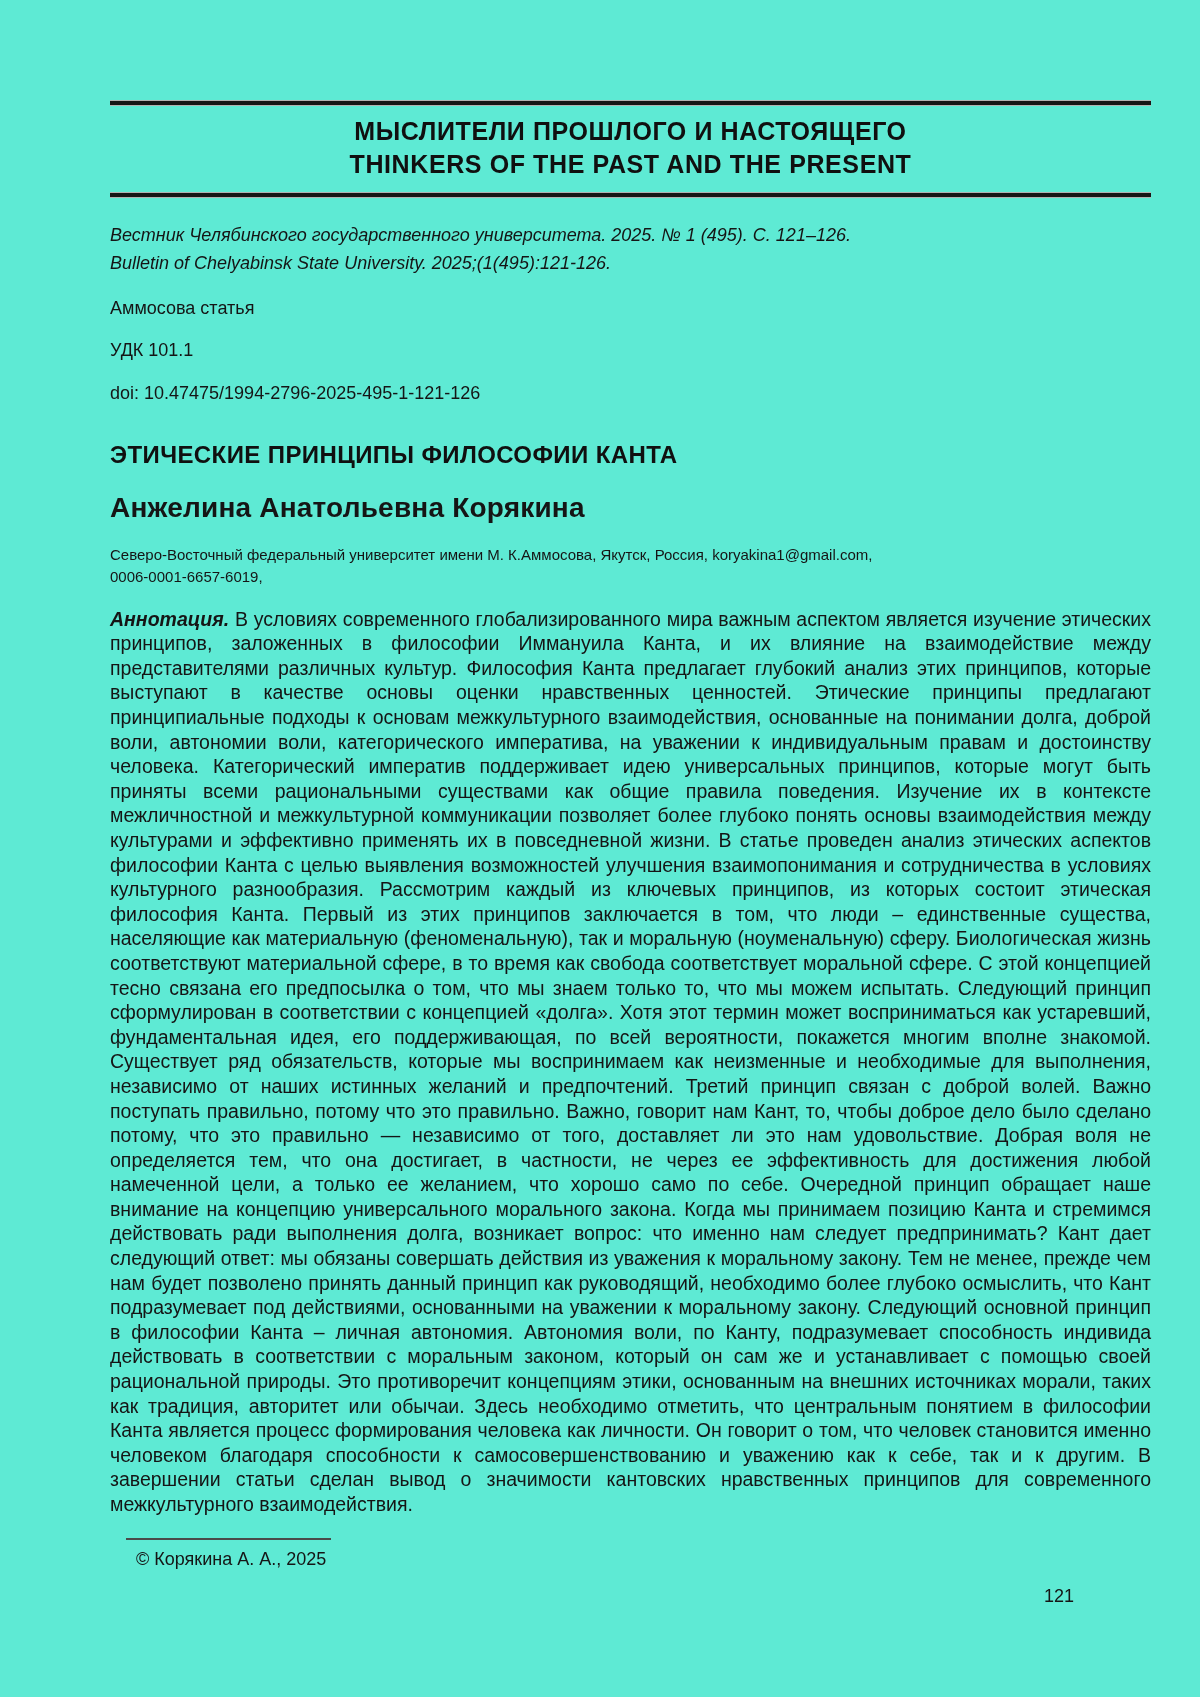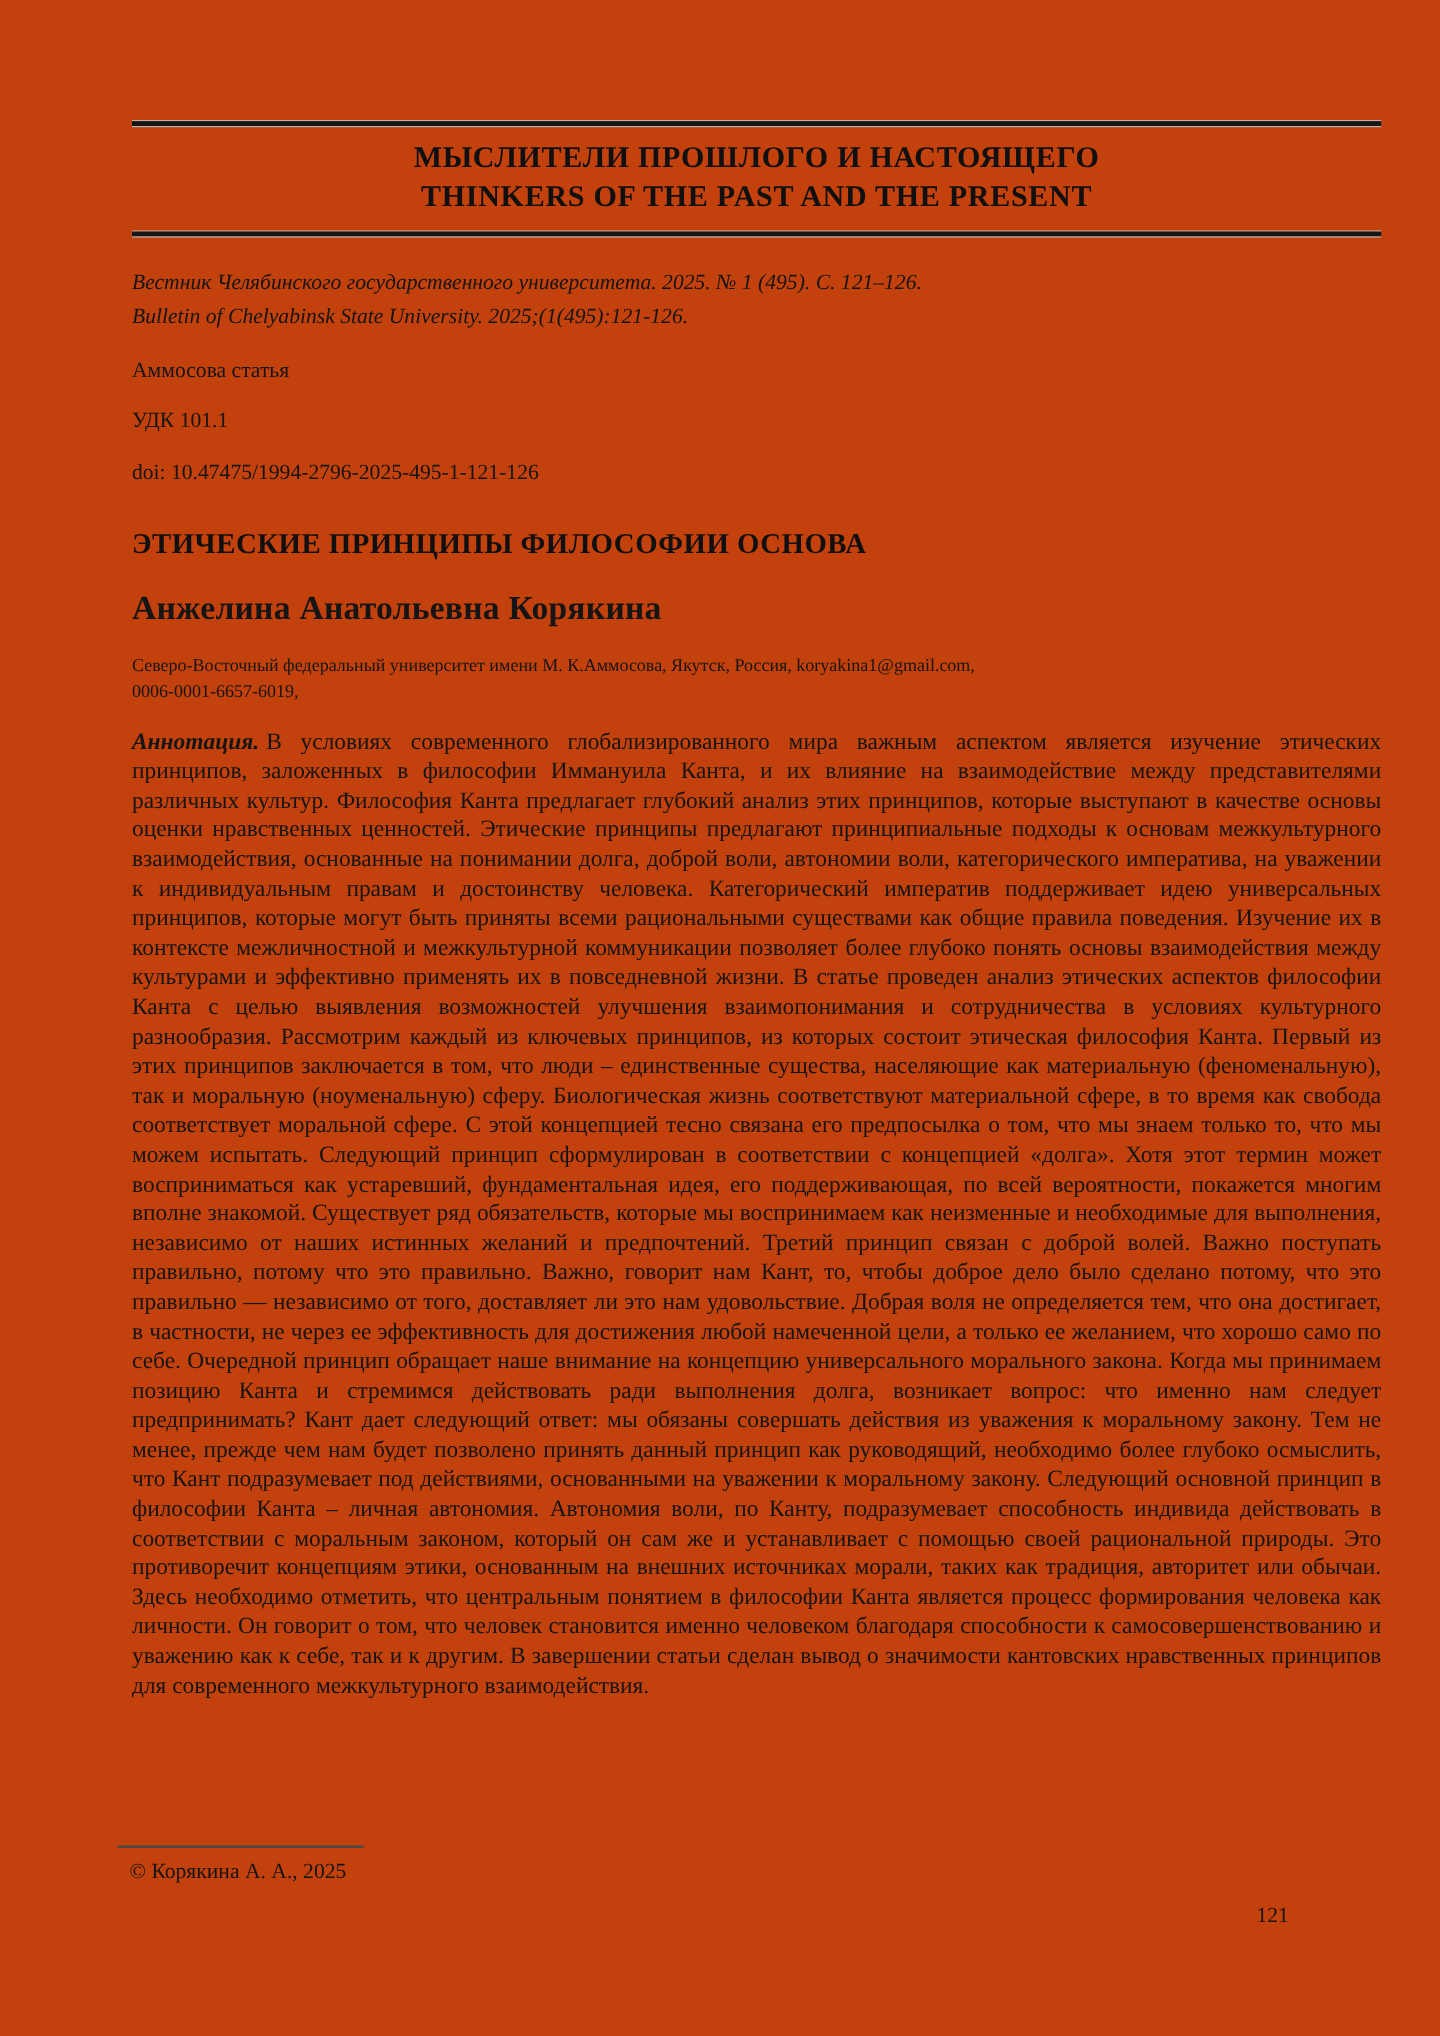--- a/index.html
+++ b/index.html
@@ -5,24 +5,24 @@
   html, body {
     margin: 0;
     padding: 0;
     background: #ffffff;
   }
   .page {
     position: relative;
     width: 1200px;
     height: 1697px;
     margin: 0 auto;
-    background: #c2410c;
+    background: #5eead4;
     box-sizing: border-box;
     padding: 100px 49px 0 110px;
-    font-family: Liberation Serif, serif;
+    font-family: Liberation Sans, sans-serif;
     color: #151515;
     overflow: hidden;
   }
   
   .double-rule { width: 100%; }
   .double-rule .edge { height: 1px; background: #b2b2b2; }
   .double-rule .core { height: 4px; background: #161616; }
 
   .section-header {
     text-align: center;
@@ -77,21 +77,21 @@
     text-align: justify;
   }
   .abstract-label {
     font-weight: bold;
     font-style: italic;
     margin-right: 0.3em;
   }
 
   .footnote {
     position: absolute;
-    left: 98px;
+    left: 126px;
     top: 1538px;
   }
   .footnote-rule {
     width: 205px;
     height: 2px;
     background: #4a4a4a;
     margin-bottom: 9px;
   }
   .copyright {
     font-size: 18px;
@@ -130,21 +130,21 @@
   <div class="citation-block">
     <div>Вестник Челябинского государственного университета. 2025. № 1 (495). С. 121–126.</div>
     <div>Bulletin of Chelyabinsk State University. 2025;(1(495):121-126.</div>
   </div>
 
   <div class="meta-line">Аммосова статья</div>
   <div class="meta-line">УДК 101.1</div>
   <div class="meta-line meta-doi">doi: 10.47475/1994-2796-2025-495-1-121-126</div>
 
   <h1 class="article-title">
-    <span>ЭТИЧЕСКИЕ ПРИНЦИПЫ ФИЛОСОФИИ ОСНОВА</span><br>
+    <span>ЭТИЧЕСКИЕ ПРИНЦИПЫ ФИЛОСОФИИ КАНТА</span><br>
   </h1>
 
   <div class="author-name">Анжелина Анатольевна Корякина</div>
 
   <div class="affiliation">
     <div>Северо-Восточный федеральный университет имени М. К.Аммосова, Якутск, Россия, koryakina1@gmail.com,</div>
     <div>0006-0001-6657-6019,</div>
   </div>
 
   <p class="abstract">

